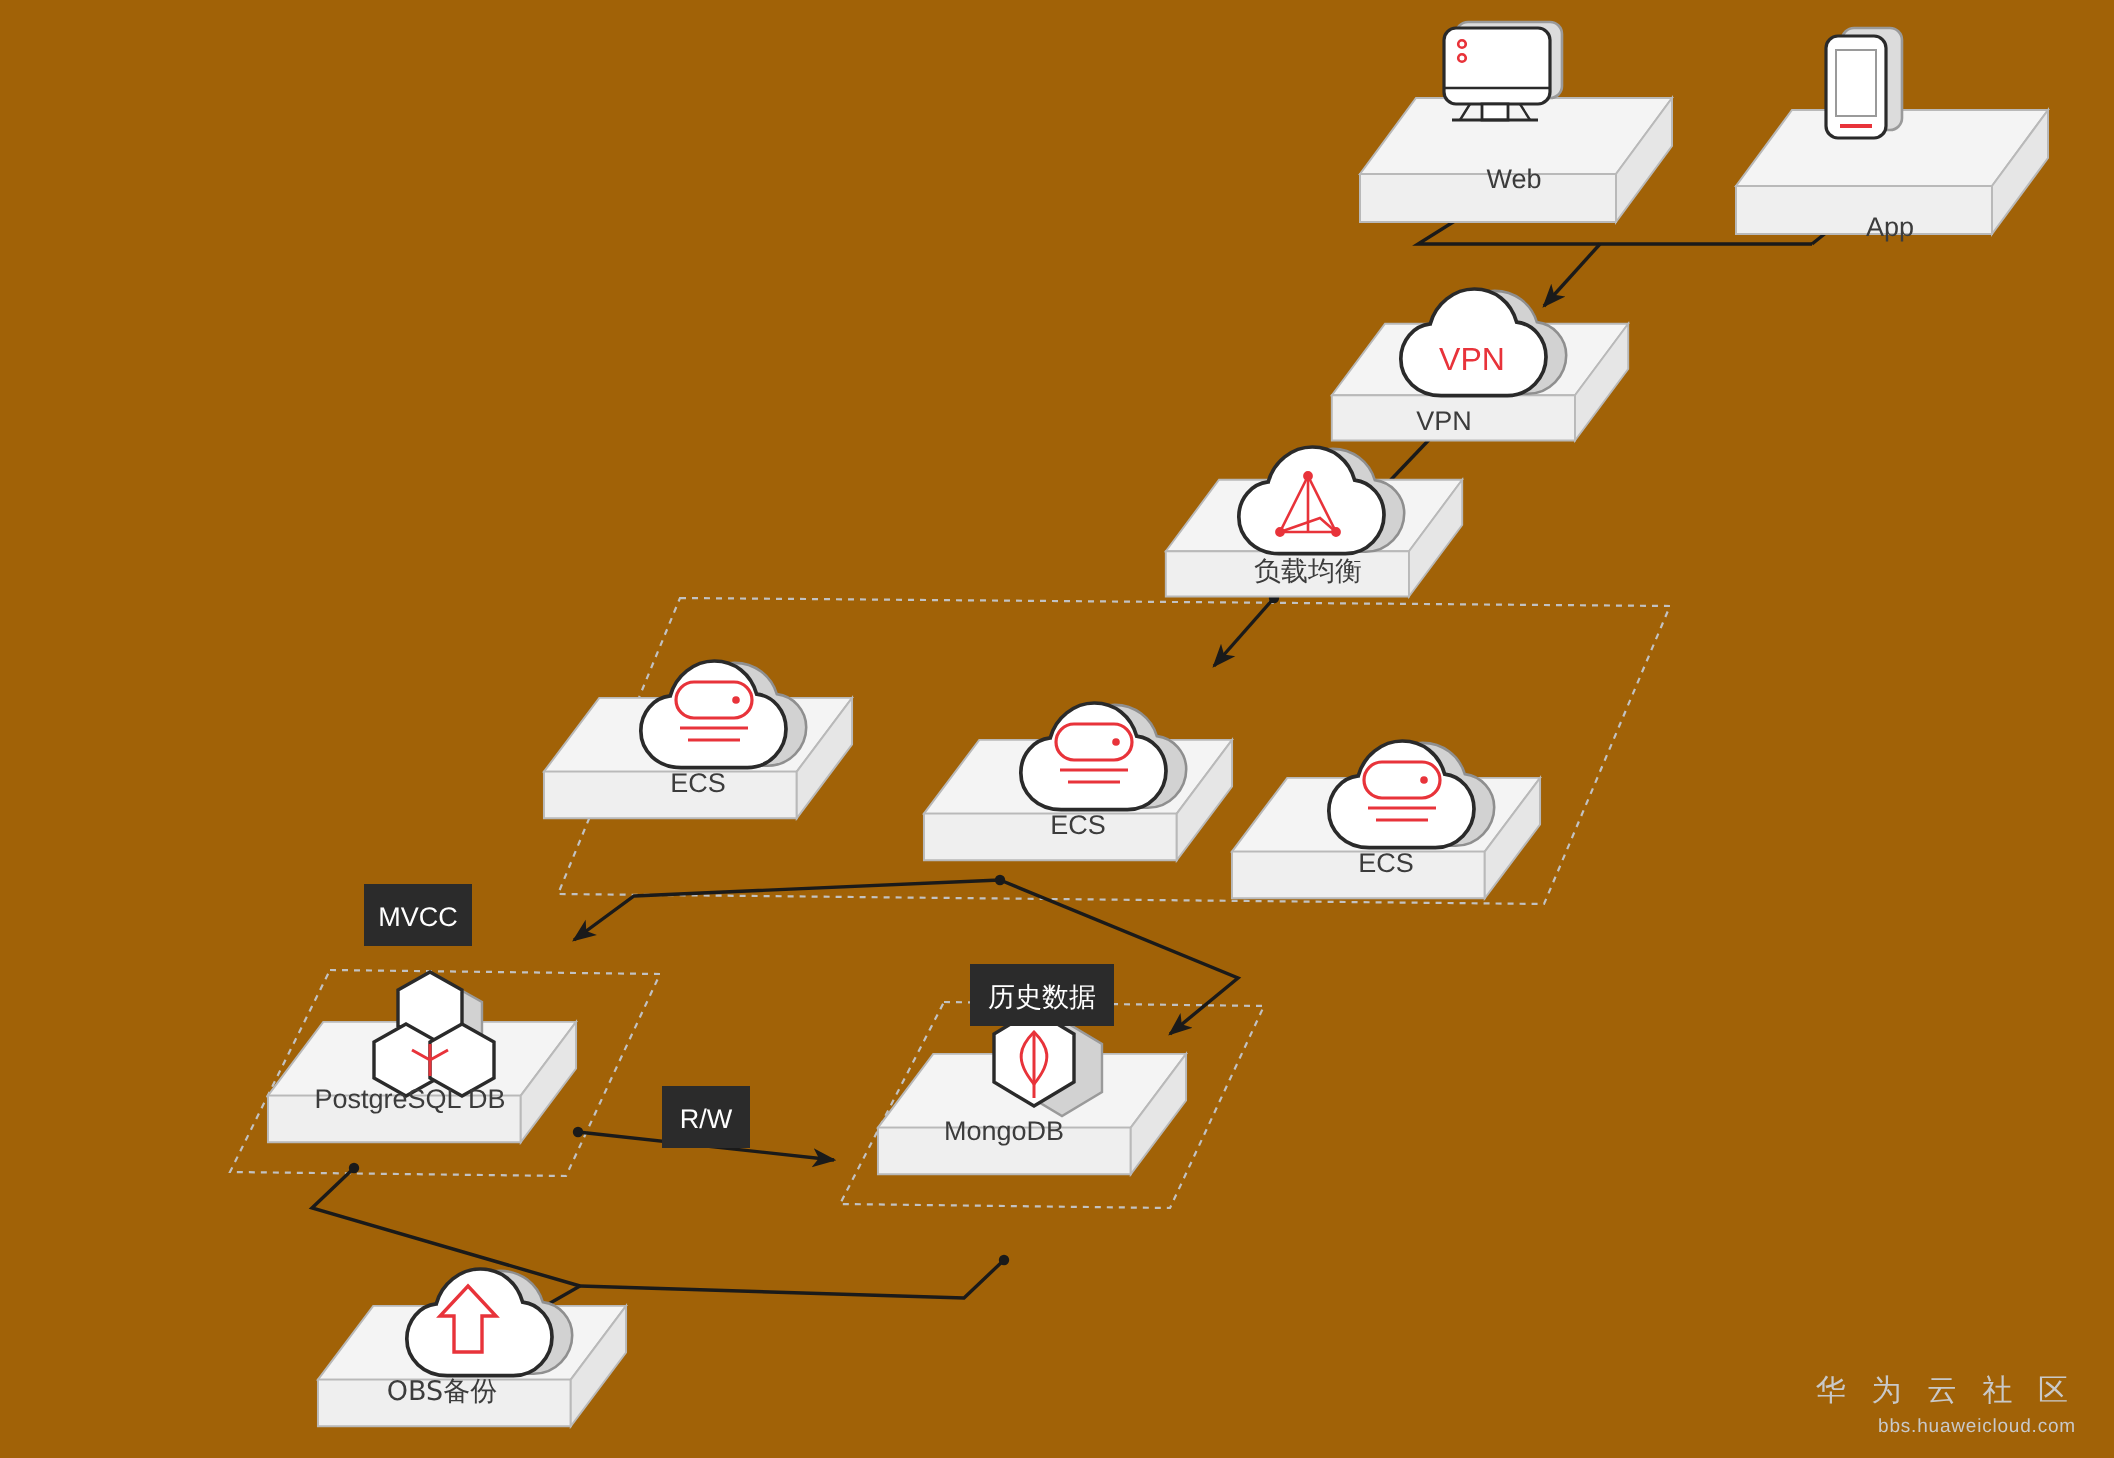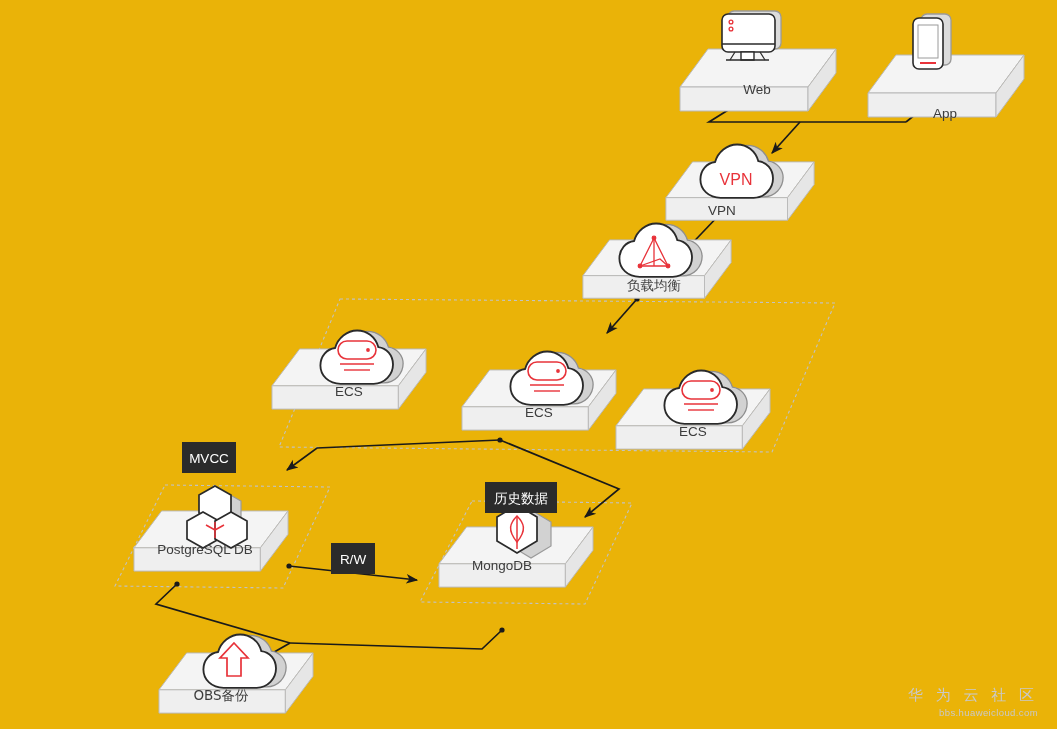--- a/index.html
+++ b/index.html
@@ -1,18 +1,18 @@
 <!DOCTYPE html>
 <html><head>
 <meta charset="utf-8">
 <style>
   html,body{margin:0;padding:0;background:#fafafa;}
   body{width:1057px;height:729px;overflow:hidden;
        font-family:"Liberation Sans","DejaVu Sans",sans-serif;}
-  #diagram-root{position:relative;width:1057px;height:729px;background:#eab308;}
+  #diagram-root{position:relative;width:1057px;height:729px;background:#a16207;}
   svg.canvas{position:absolute;left:0;top:0;width:1057px;height:729px;}
   .node-label{font-family:"Liberation Sans","DejaVu Sans",sans-serif;font-size:13.5px;fill:#3c3c3c;}
   .node-label-cn{font-family:"DejaVu Sans","Liberation Sans",sans-serif;font-size:13.5px;fill:#3c3c3c;}
   .tag-text{font-family:"Liberation Sans","DejaVu Sans",sans-serif;font-size:13.5px;fill:#ffffff;}
   .tag-text-cn{font-family:"DejaVu Sans","Liberation Sans",sans-serif;font-size:13.5px;fill:#ffffff;}
   .vpn-cloud-text{font-family:"Liberation Sans","DejaVu Sans",sans-serif;font-size:16px;fill:#e8333a;}
   .wm-cn{font-family:"DejaVu Sans","Liberation Sans",sans-serif;font-size:15px;fill:#c9c9c9;letter-spacing:4px;}
   .wm-url{font-family:"Liberation Sans","DejaVu Sans",sans-serif;font-size:9.5px;fill:#c9c9c9;letter-spacing:.4px;}
 </style>
 </head>

